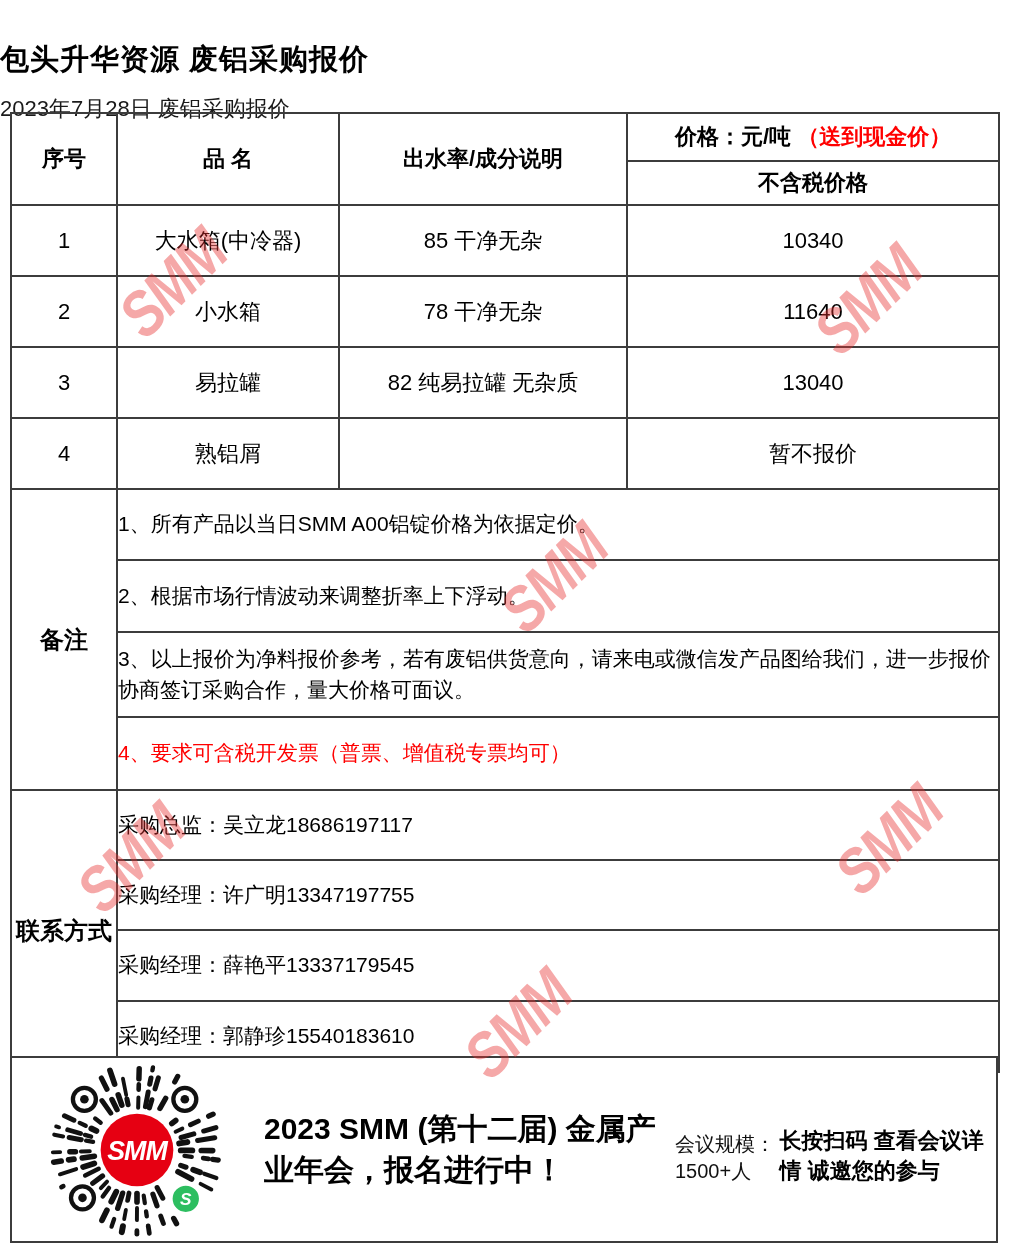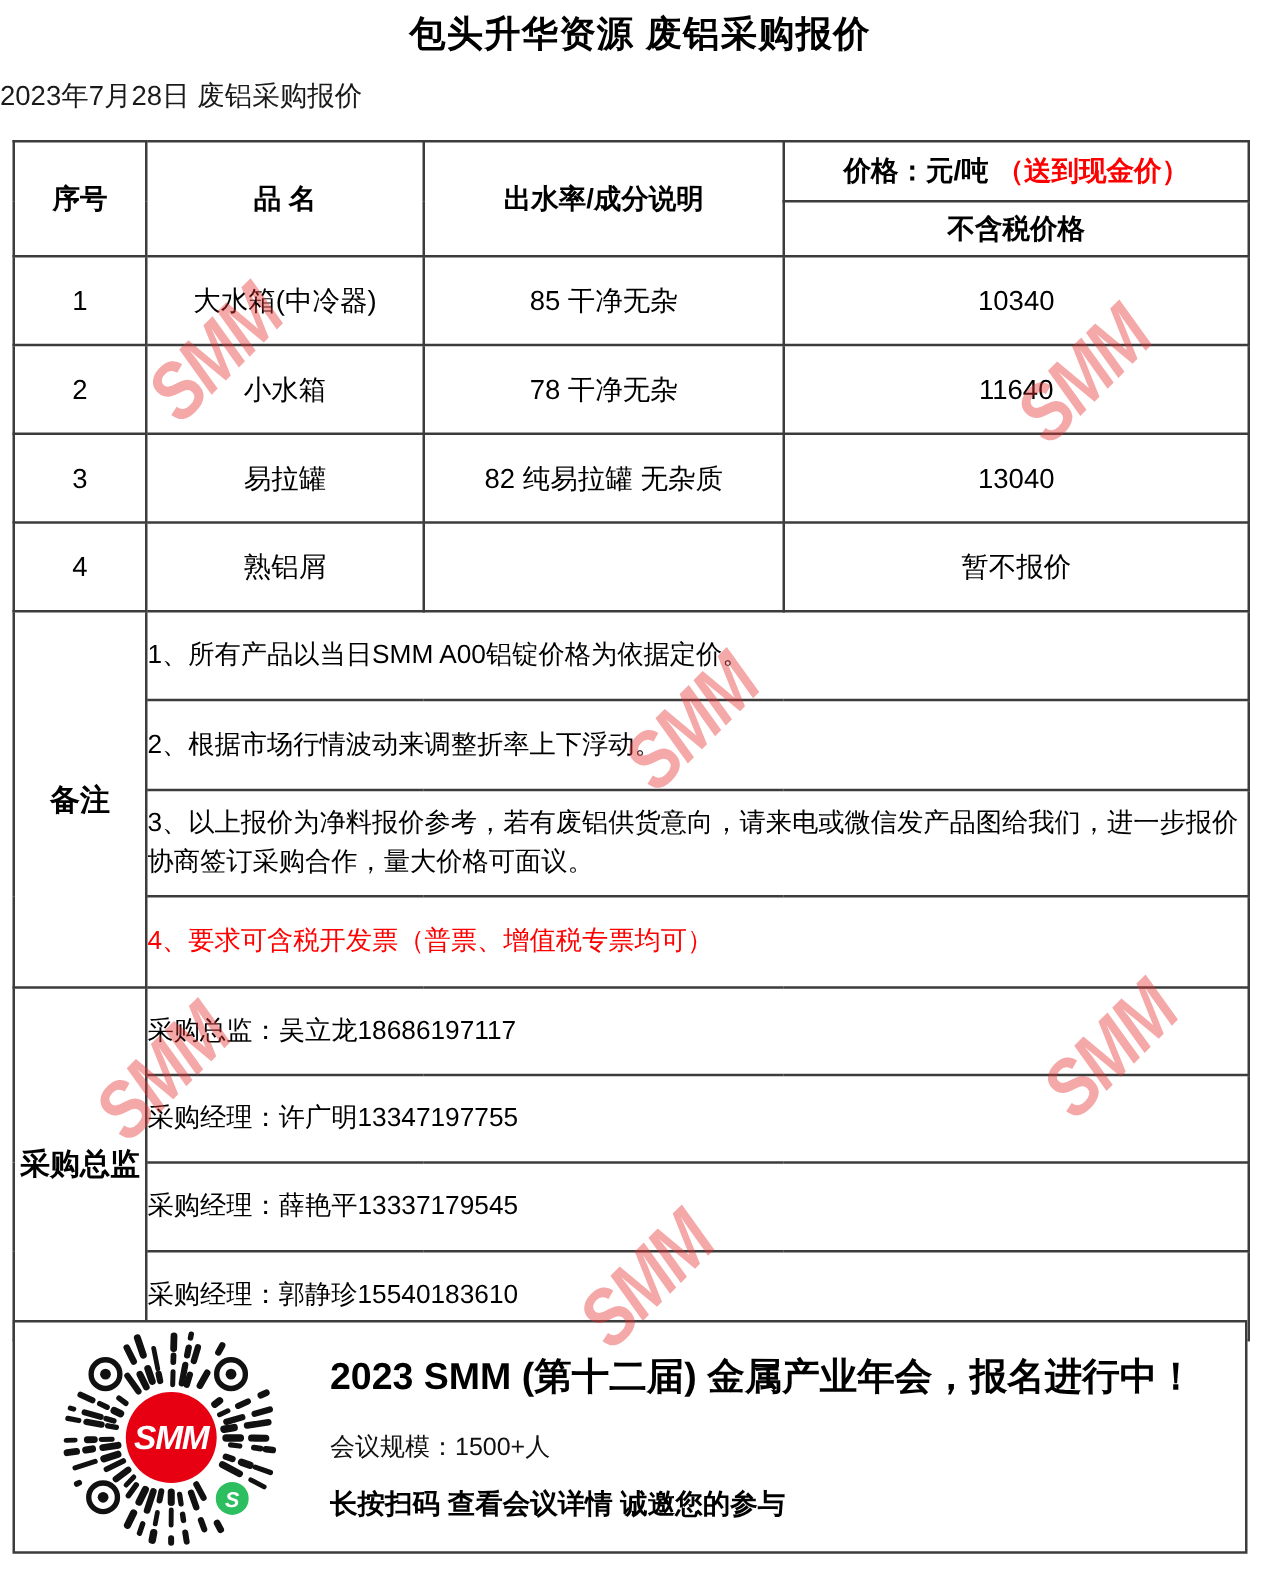--- a/index.html
+++ b/index.html
@@ -5,22 +5,21 @@
   html,body{margin:0;padding:0;background:#ffffff;}
   .page{
     position:relative;
     width:1024px;height:1259px;
     background:#ffffff;
     font-family:"Liberation Sans","DejaVu Sans",sans-serif;
     color:#000;
     overflow:hidden;
   }
   .page-title{
-    margin:0;padding-top:8px;
-    text-align:center;
+    margin:0;padding-top:40px;
     font-size:29px;font-weight:bold;
     letter-spacing:1px;
   }
   .page-subtitle{
     margin-top:14px;
     font-size:22px;color:#1a1a1a;
   }
   table.doc-table{
     position:absolute;left:10px;top:112px;
     width:988px;
@@ -73,21 +72,21 @@
     background:#fff;
   }
   .qr-wrap{
     flex:0 0 auto;
     margin-left:34px;
     width:182px;height:176px;
     display:flex;align-items:center;justify-content:center;
   }
   .banner-text{
     margin-left:36px;
-    display:flex;flex-direction:column;
+    display:flex;flex-direction:row;
   }
   .banner-title{
     font-size:30px;font-weight:bold;
     letter-spacing:0px;
   }
   .banner-scale{
     margin-top:22px;
     font-size:20px;color:#111;
   }
   .banner-cta{
@@ -157,21 +156,21 @@
       <td class="note" colspan="3">2、根据市场行情波动来调整折率上下浮动。</td>
     </tr>
     <tr class="nrow3">
       <td class="note" colspan="3">3、以上报价为净料报价参考，若有废铝供货意向，请来电或微信发产品图给我们，进一步报价协商签订采购合作，量大价格可面议。</td>
     </tr>
     <tr class="nrow4">
       <td class="note red" colspan="3">4、要求可含税开发票（普票、增值税专票均可）</td>
     </tr>
 
     <tr class="crow1">
-      <th class="vlabel" rowspan="4">采购总监</th>
+      <th class="vlabel" rowspan="4">联系方式</th>
       <td class="contact" colspan="3">采购总监：吴立龙18686197117</td>
     </tr>
     <tr class="crow2">
       <td class="contact" colspan="3">采购经理：许广明13347197755</td>
     </tr>
     <tr class="crow3">
       <td class="contact" colspan="3">采购经理：薛艳平13337179545</td>
     </tr>
     <tr class="crow4">
       <td class="contact" colspan="3">采购经理：郭静珍15540183610</td>

